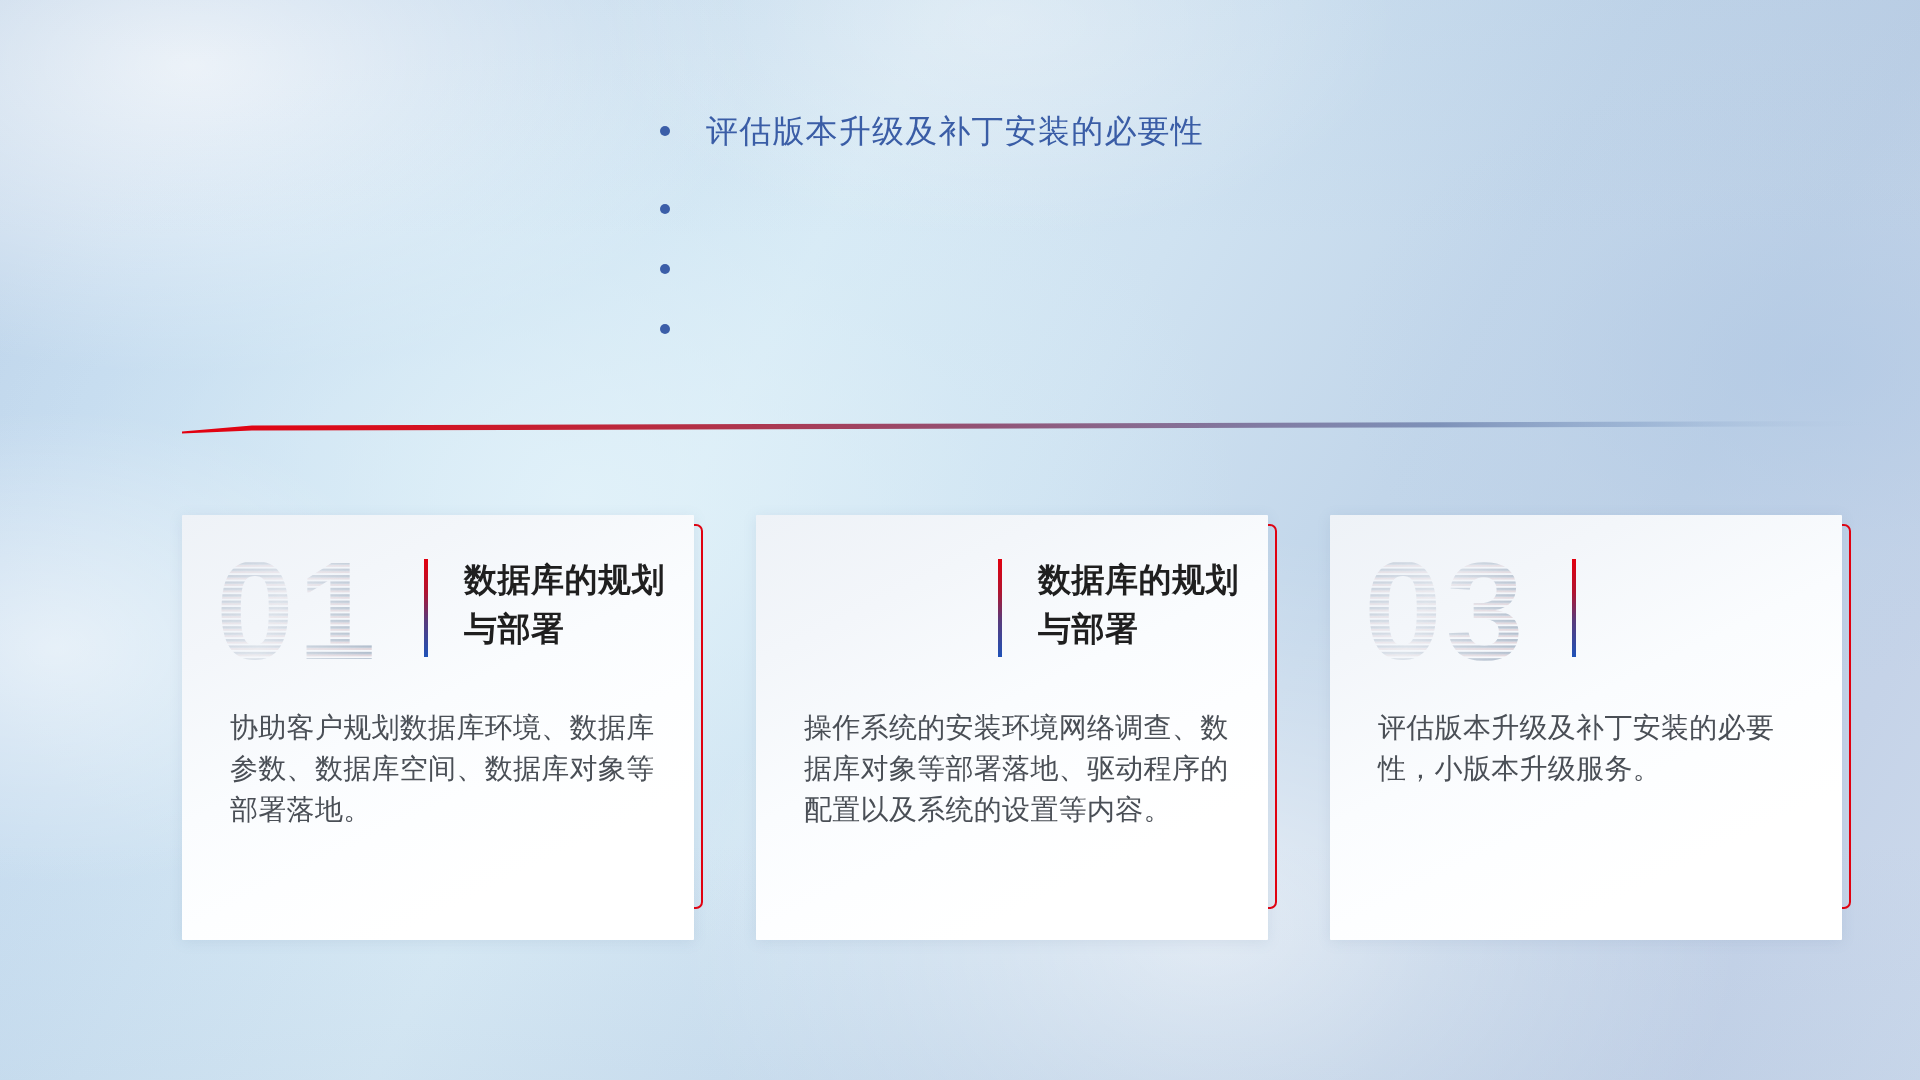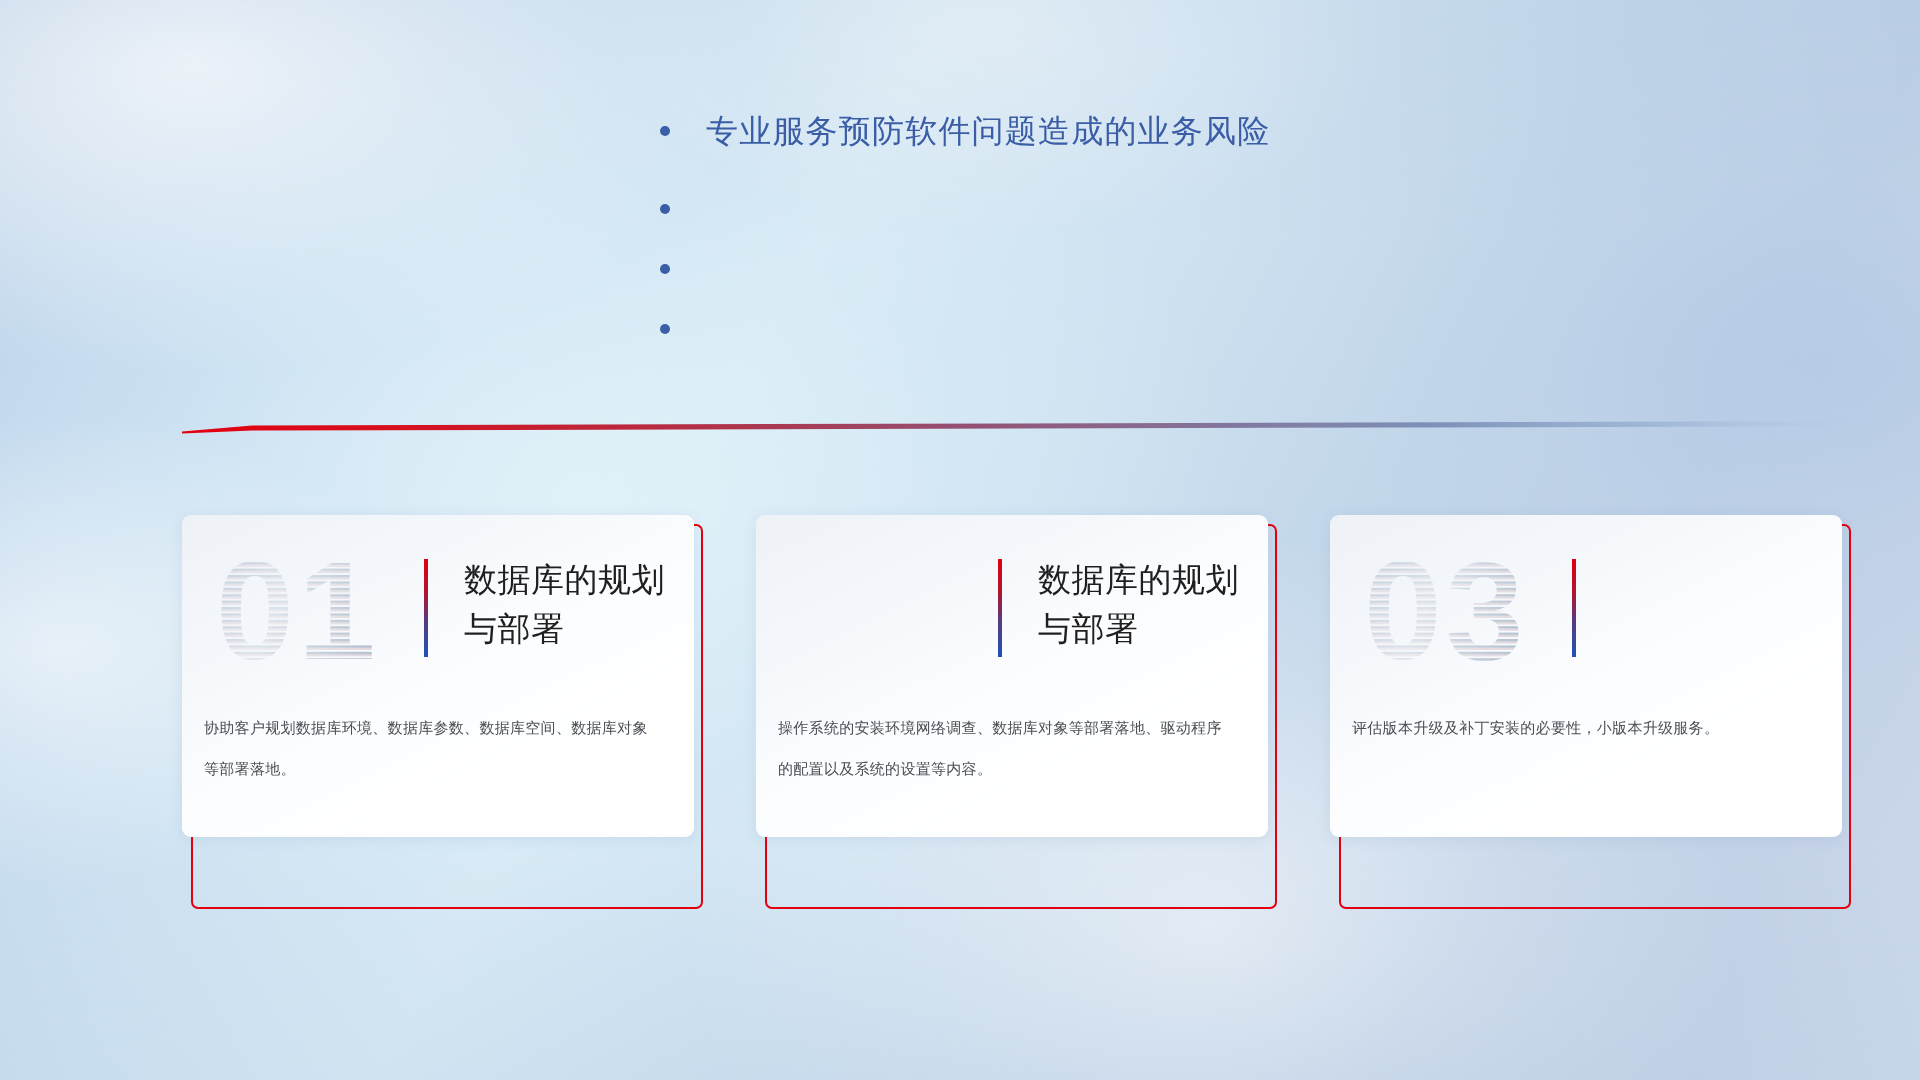--- a/index.html
+++ b/index.html
@@ -114,22 +114,22 @@
     position:absolute;
     left:9px; top:9px;
     width:512px; height:385px;
     border:2px solid #e3000f;
     border-radius:7px;
     background:transparent;
   }
   .card-body{
     position:absolute;
     left:0; top:0;
-    width:512px; height:322px;
-    border-radius:9px;
+    width:512px; height:425px;
+    border-radius:1px;
     background:
       linear-gradient(154deg,
         #eef2f7 0%,
         #f3f6fa 22%,
         #fafcfe 46%,
         #fdfeff 62%,
         #ffffff 78%,
         #ffffff 100%);
     box-shadow:0 2px 14px rgba(90,120,160,.13);
     overflow:hidden;
@@ -152,29 +152,29 @@
   }
 
   .card-title{
     position:absolute;
     left:282px; top:40px;
     width:212px;
     font-size:33px;
     line-height:49px;
     color:#1f1f1f;
     letter-spacing:.5px;
-    font-weight:400;
+    font-weight:700;
   }
 
   .card-desc{
     position:absolute;
-    left:22px;
+    left:48px;
     top:192px;
     width:452px;
-    font-size:15px;
+    font-size:28px;
     line-height:41px;
     color:#4a4f56;
     letter-spacing:.3px;
     font-weight:400;
   }
 </style>
 </head>
 <body>
 
 <div class="slide">
@@ -185,21 +185,21 @@
   <div class="bg-layer bg-glow-3"></div>
   <div class="bg-layer bg-glow-4"></div>
   <div class="bg-layer bg-glow-5"></div>
   <div class="bg-layer bg-glow-6"></div>
   <div class="bg-layer bg-vig"></div>
 
   <div class="bullets">
 
     <div class="bullet-row">
       <span class="bullet-dot"></span>
-      <span class="bullet-text">专业服务预防软件问题造成的业务风险</span>
+      <span class="bullet-text">评估版本升级及补丁安装的必要性</span>
     </div>
 
     <div class="bullet-row">
       <span class="bullet-dot"></span>
     </div>
 
     <div class="bullet-row">
       <span class="bullet-dot"></span>
     </div>
 

